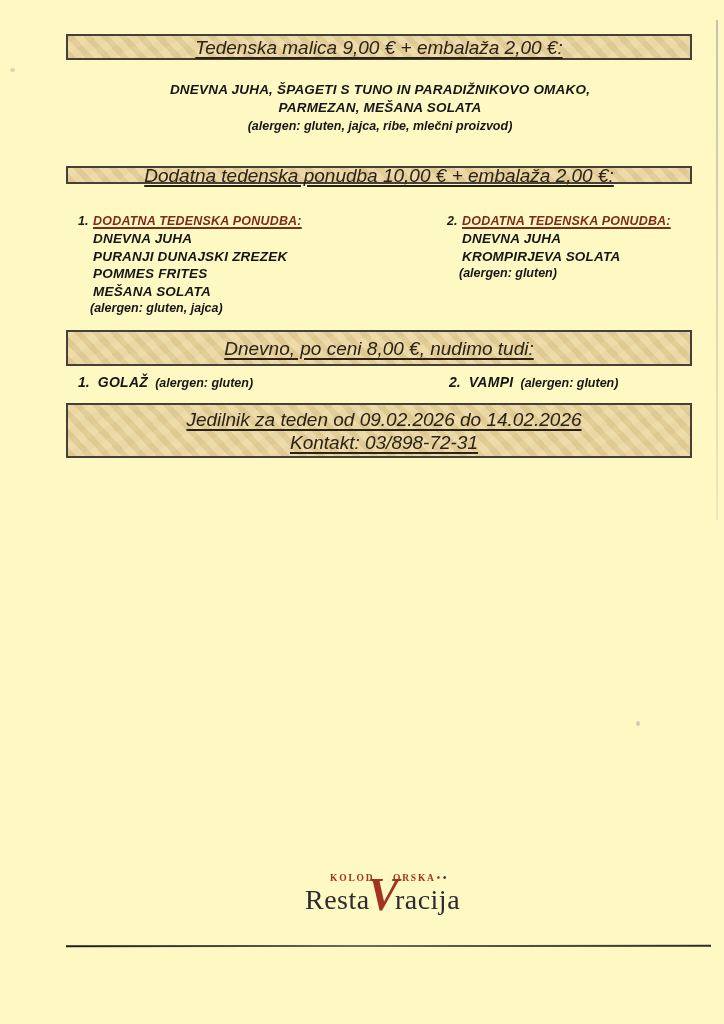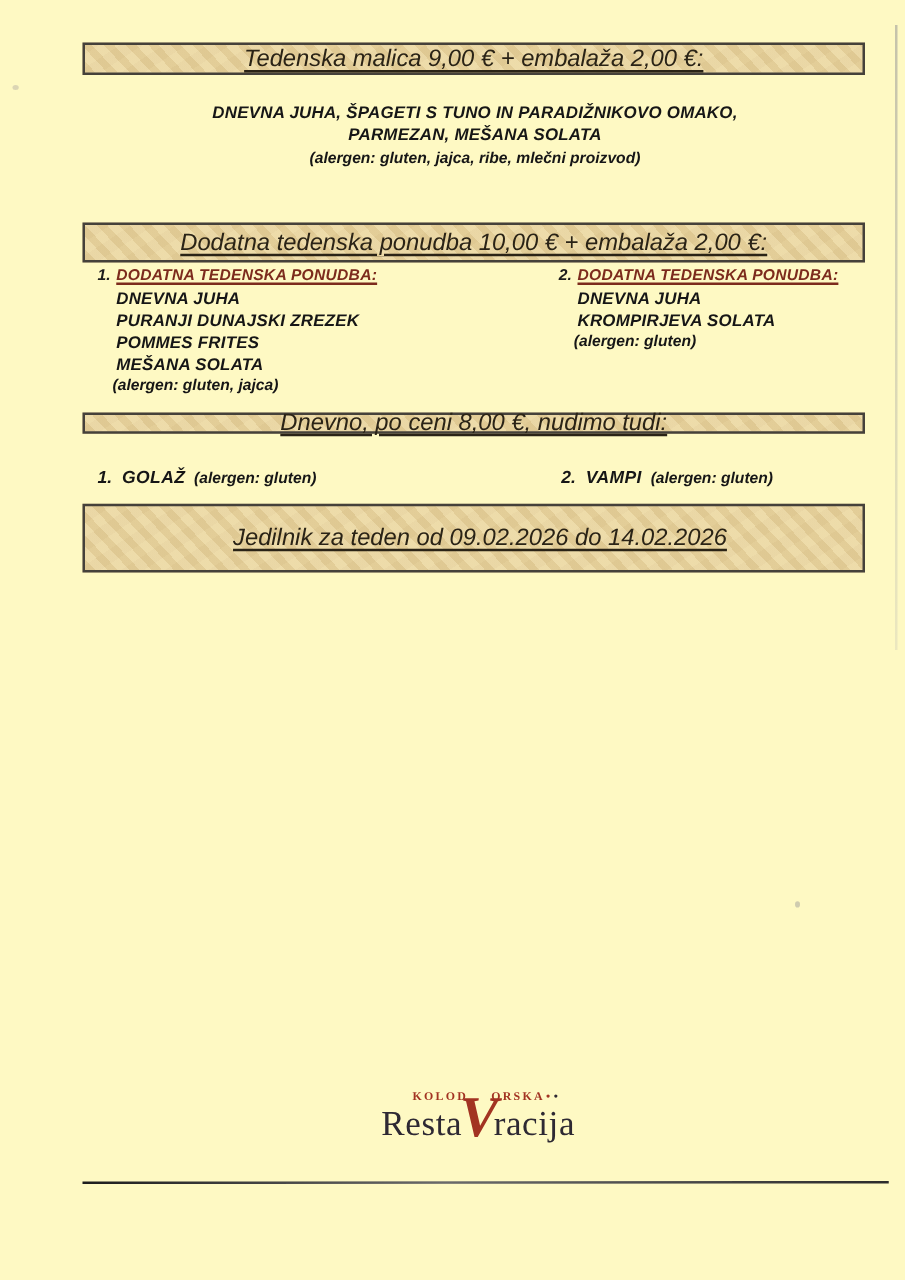--- a/index.html
+++ b/index.html
@@ -19,22 +19,22 @@
       repeating-linear-gradient(-33deg, rgba(236,216,162,.35) 0 9px, rgba(216,190,134,.22) 9px 19px);
     display:flex; flex-direction:column; justify-content:center; align-items:center;
     color:#2a2316;
   }
   .banner-text, .banner-line {
     font-style:italic; font-size:19px; line-height:23px;
     text-decoration:underline; text-decoration-thickness:1.5px; text-underline-offset:3px;
     white-space:nowrap;
   }
   .banner.b1 { top:34px;  height:26px; }
-  .banner.b2 { top:178px; height:32px; }
-  .banner.b3 { top:330px; height:17px;text-align:right; }
+  .banner.b2 { top:166px; height:18px; }
+  .banner.b3 { top:330px; height:36px;text-align:right; }
   .banner.b4 { top:403px; height:55px;padding-left:10px; }
 
   
   .para { position:absolute; top:81px; left:36px; width:688px; text-align:center; }
   .para-line { font-weight:bold; font-style:italic; font-size:13.5px; line-height:18px; letter-spacing:.2px; }
   .para-allergen { font-weight:bold; font-style:italic; font-size:12.5px; line-height:18px; }
 
   
   .offer { position:absolute; top:211px; }
   .offer.c1 { left:78px; }
@@ -147,20 +147,21 @@
 
   <div class="daily c1">
     <span class="daily-num">1.</span><span class="daily-name">GOLAŽ</span><span class="daily-allergen">(alergen: gluten)</span>
   </div>
   <div class="daily c2">
     <span class="daily-num">2.</span><span class="daily-name">VAMPI</span><span class="daily-allergen">(alergen: gluten)</span>
   </div>
 
   <div class="banner b4">
     <div class="banner-line">Jedilnik za teden od 09.02.2026 do 14.02.2026</div>
+    <div class="banner-line">Kontakt: 03/898-72-31</div>
   </div>
 
   <div class="logo">
     <span class="logo-top left">KOLOD</span>
     <span class="logo-top right"><span>ORSKA</span><span class="logo-dot1">•</span><span class="logo-dot2">•</span></span>
     <span class="logo-main"><span>Resta</span><span class="logo-v">V</span><span>racija</span></span>
   </div>
 
   <div class="bottom-rule"></div>
 

